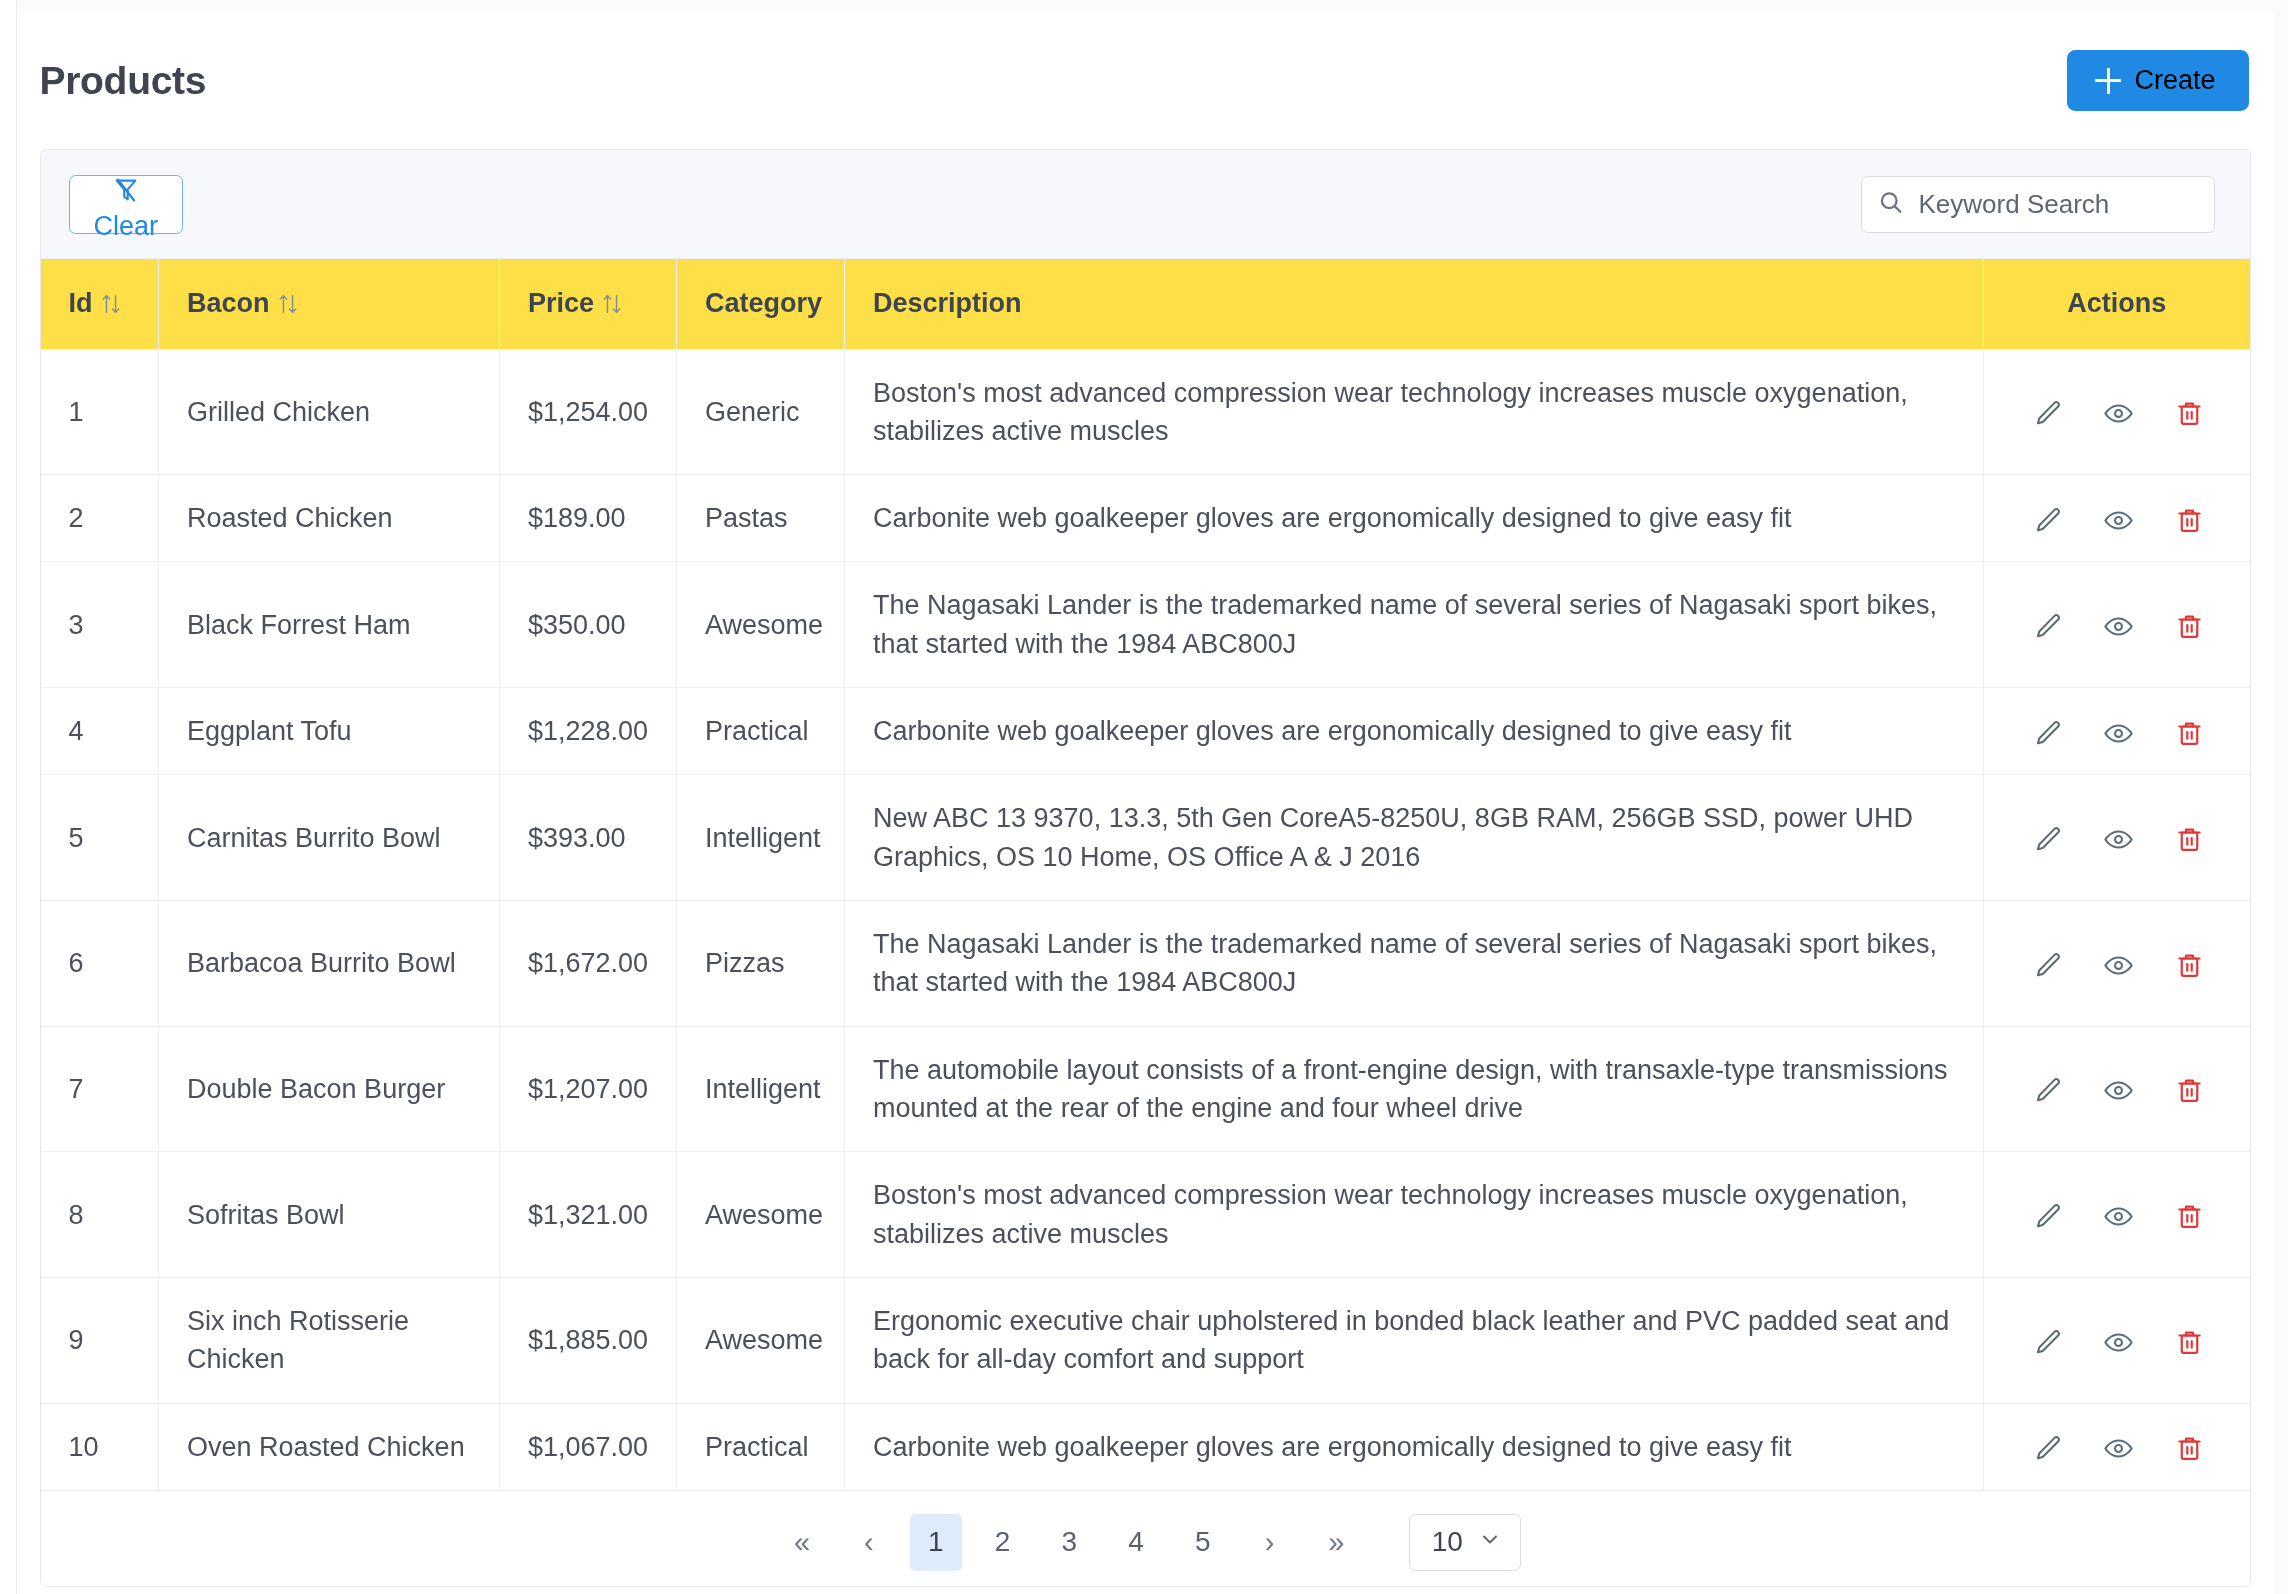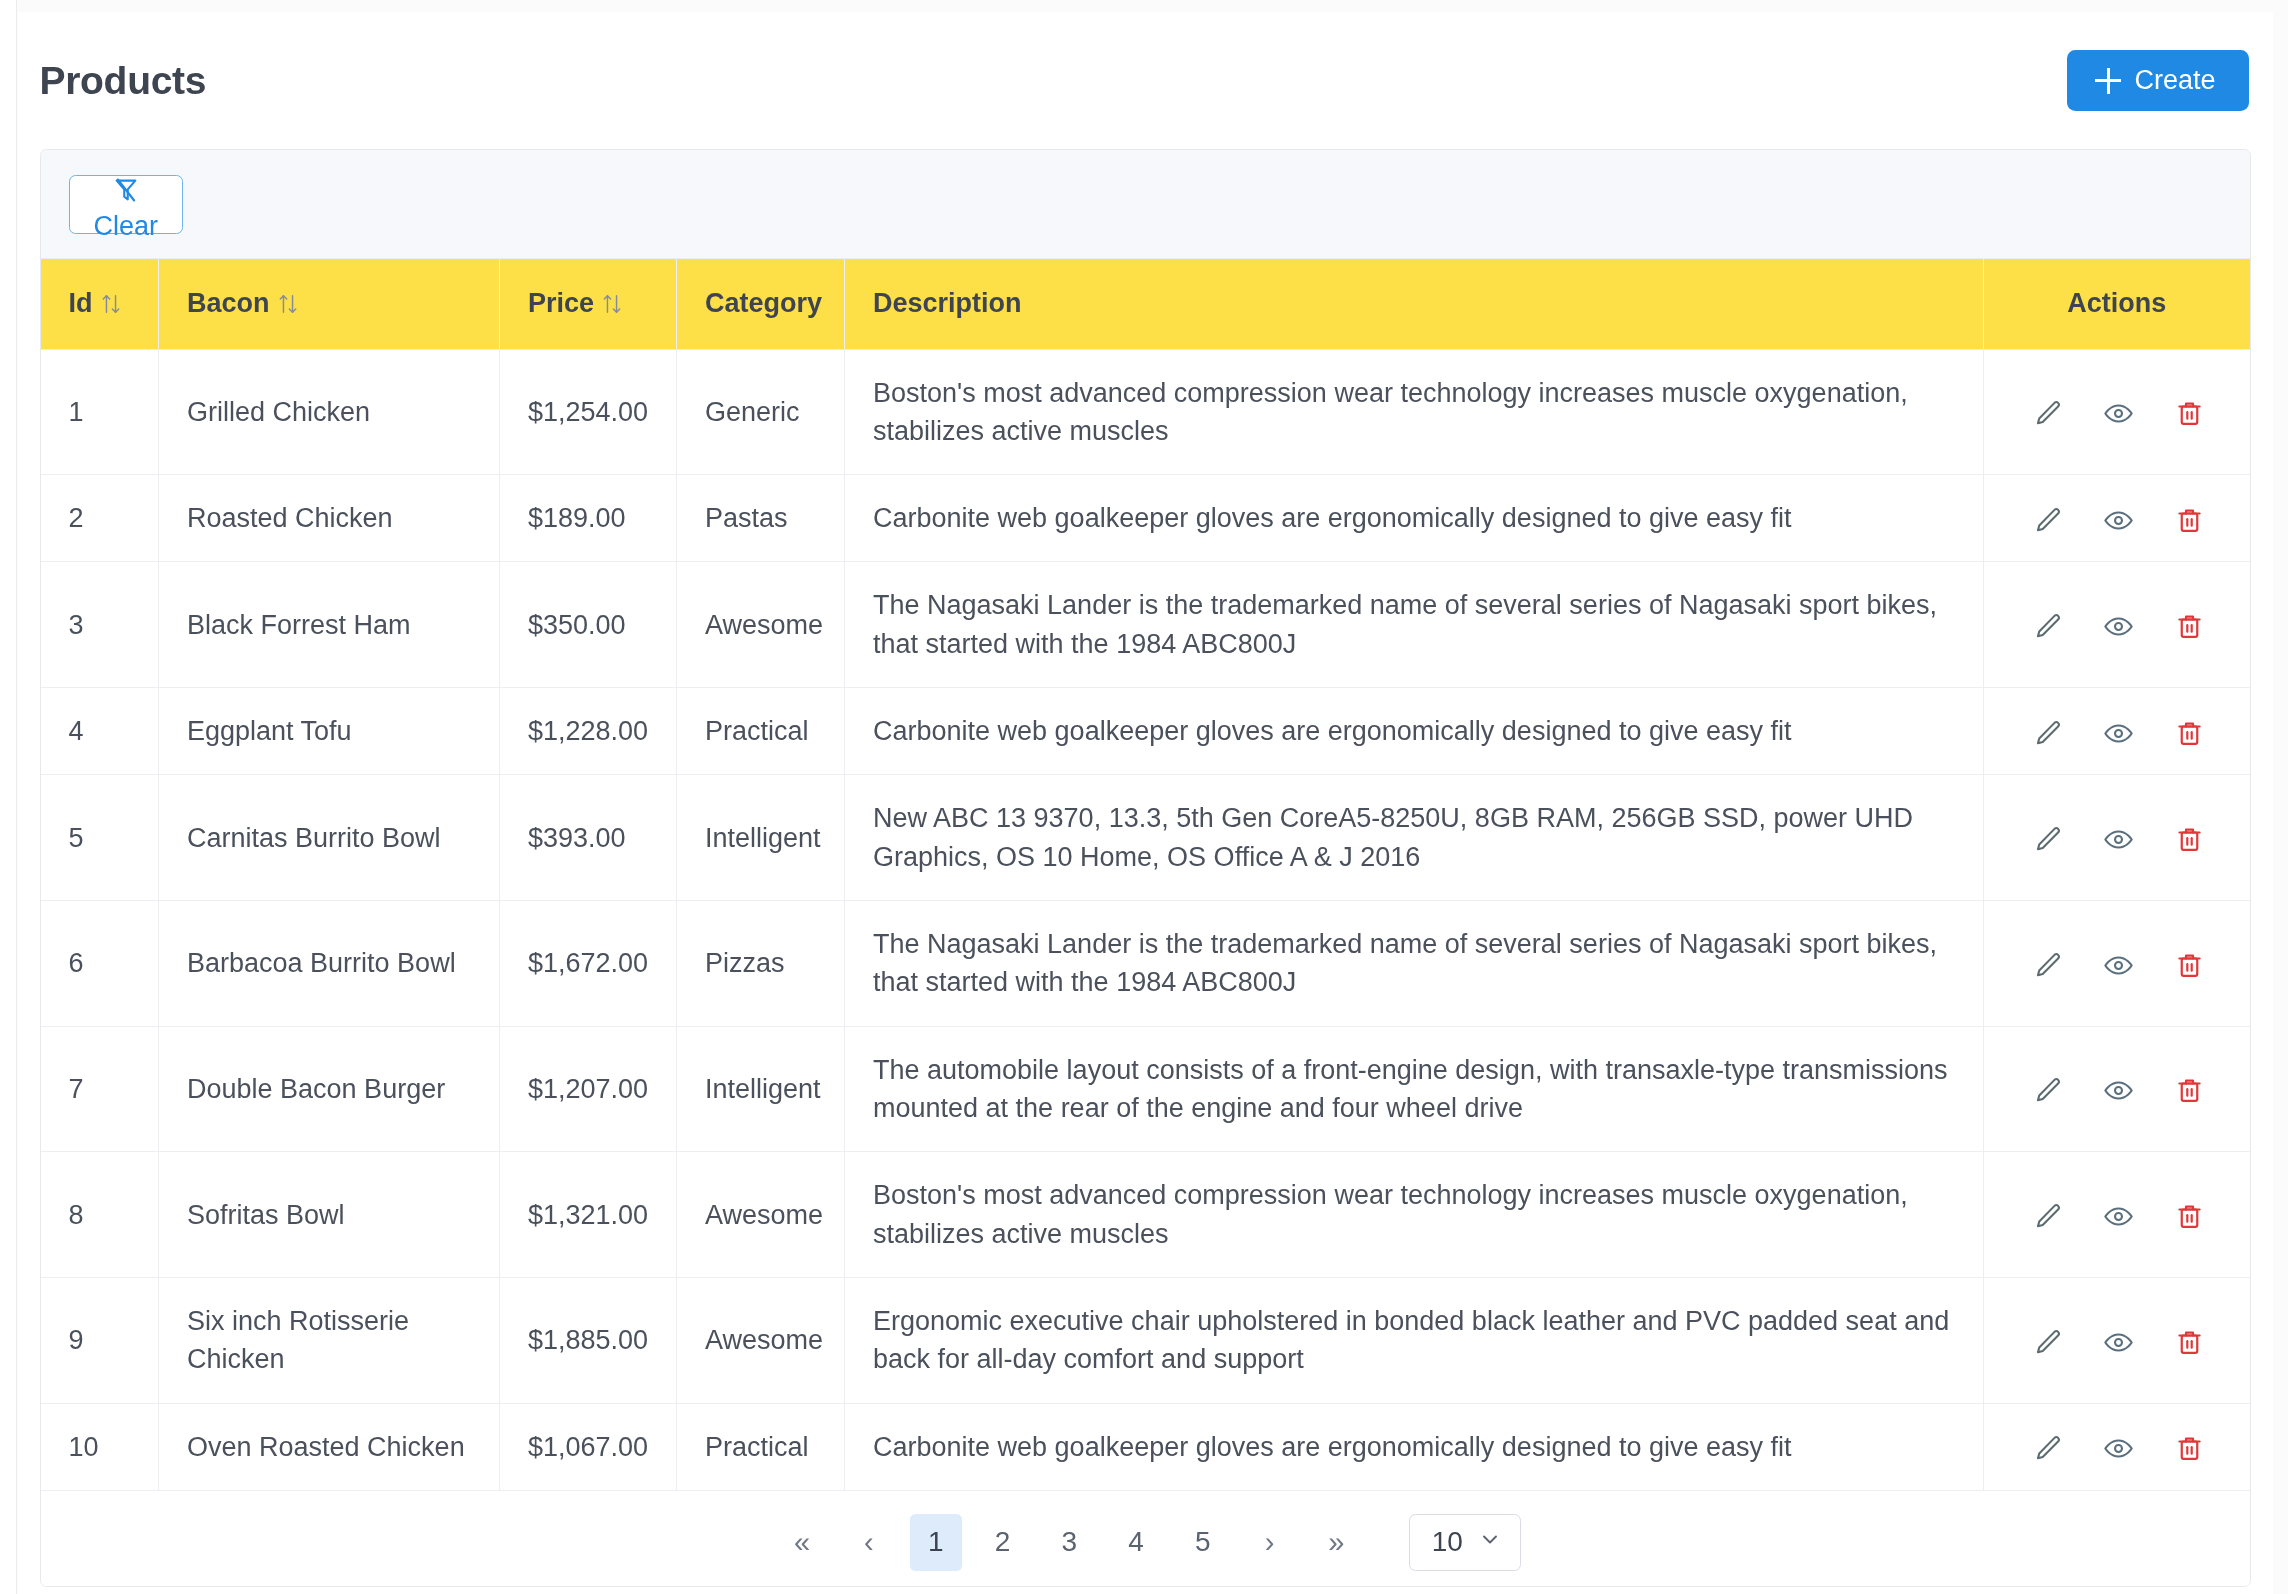--- a/index.html
+++ b/index.html
@@ -50,21 +50,21 @@
     font-weight: 700;
     color: #3f4550;
     letter-spacing: -0.3px;
     line-height: 1;
   }
   .create-btn {
     display: inline-flex;
     align-items: center;
     gap: 13px;
     background: #2089e4;
-    color: #ffffff;
+    color: #000000;
     border: none;
     border-radius: 8.3px;
     height: 61px;
     padding: 0 33px 0 28px;
     font-size: 27px;
     font-family: "Liberation Sans", sans-serif;
     cursor: pointer;
     white-space: nowrap;
   }
   .create-btn .plus {
@@ -262,20 +262,29 @@
         <button class="clear-btn">
           <span>
             <svg width="28" height="28" viewBox="0 0 24 24" fill="none" stroke="#2089e4" stroke-width="1.8" stroke-linecap="round" stroke-linejoin="round">
               <path d="M4 4h16l-6.5 7.5V20l-3-2.2v-6.3z"></path>
               <line x1="5" y1="3" x2="19" y2="21"></line>
             </svg>
           </span>
           <span>Clear</span>
         </button>
 
+        <div class="search-wrap">
+          <span class="search-icon-pos">
+            <svg width="28" height="28" viewBox="0 0 24 24" fill="none" stroke="#6b7280" stroke-width="1.9" stroke-linecap="round">
+              <circle cx="10.5" cy="10.5" r="6.3"></circle>
+              <line x1="15.3" y1="15.3" x2="20" y2="20"></line>
+            </svg>
+          </span>
+          <input class="search-input" type="text" value="" placeholder="Keyword Search" style="">
+        </div>
       </div>
 
       <table class="grid">
         <colgroup>
           <col class="col-id">
             <col class="col-name">
             <col class="col-price">
           <col class="col-cat">
             <col class="col-desc">
             <col class="col-act">

